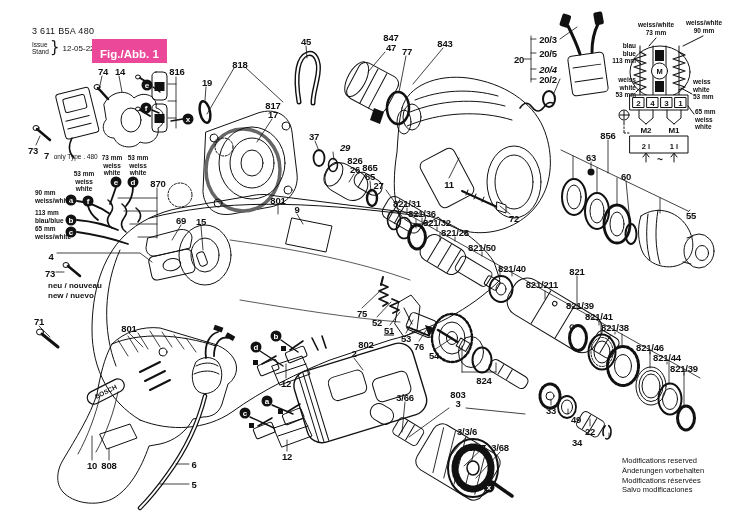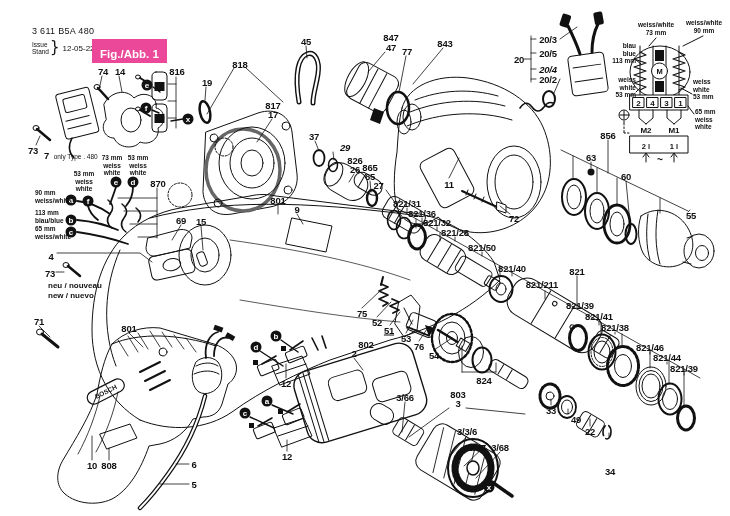--- a/index.html
+++ b/index.html
@@ -436,20 +436,26 @@
     <div>weiss</div>
       <div>white</div>
       <div>53 mm</div>
   </div>
   <div class="wl" style="left:695px;top:108px">
     <div>65 mm</div>
       <div>weiss</div>
       <div>white</div>
   </div>
 
+  <div class="footer">
+    <div>Modifications reserved</div>
+    <div>Änderungen vorbehalten</div>
+    <div>Modifications réservées</div>
+    <div>Salvo modificaciones</div>
+  </div>
 
   <div id="labels">
       <span class="co" style="left: 33px; top: 150px;">73</span>
       <span class="co" style="left: 103px; top: 71px;">74</span>
       <span class="co" style="left: 120px; top: 71px;">14</span>
       <span class="co" style="left: 177px; top: 71px;">816</span>
       <span class="co" style="left: 207px; top: 82px;">19</span>
       <span class="co" style="left: 240px; top: 64px;">818</span>
       <span class="co" style="left: 273px; top: 105px;">817</span>
       <span class="co" style="left: 273px; top: 114px;">17</span>
@@ -512,21 +518,21 @@
       <span class="co" style="left: 484px; top: 380px;">824</span>
       <span class="co" style="left: 405px; top: 397px;">3/66</span>
       <span class="co" style="left: 458px; top: 394px;">803</span>
       <span class="co" style="left: 458px; top: 403px;">3</span>
       <span class="co" style="left: 467px; top: 431px;">3/3/6</span>
       <span class="co" style="left: 477px; top: 439px; margin-top: 8px;">3/67</span>
       <span class="co" style="left: 500px; top: 447px;">3/68</span>
       <span class="co" style="left: 551px; top: 410px;">33</span>
       <span class="co" style="left: 568px; top: 419px; margin-left: 8px;">49</span>
       <span class="co" style="left: 590px; top: 431px;">22</span>
-      <span class="co" style="left: 610px; top: 442px; margin-top: 29px;">34</span>
+      <span class="co" style="left: 577px; top: 442px;">34</span>
       <span class="co" style="left: 92px; top: 465px;">10</span>
       <span class="co" style="left: 109px; top: 465px;">808</span>
       <span class="co" style="left: 194px; top: 464px;">6</span>
       <span class="co" style="left: 194px; top: 484px;">5</span>
       <span class="ci" style="left: 147px; top: 85px;">e</span>
       <span class="ci" style="left: 146px; top: 108px;">f</span>
       <span class="ci" style="left: 188px; top: 119px;">x</span>
       <span class="ci" style="left: 71px; top: 200px;">a</span>
       <span class="ci" style="left: 71px; top: 220px;">b</span>
       <span class="ci" style="left: 71px; top: 232px;">c</span>

